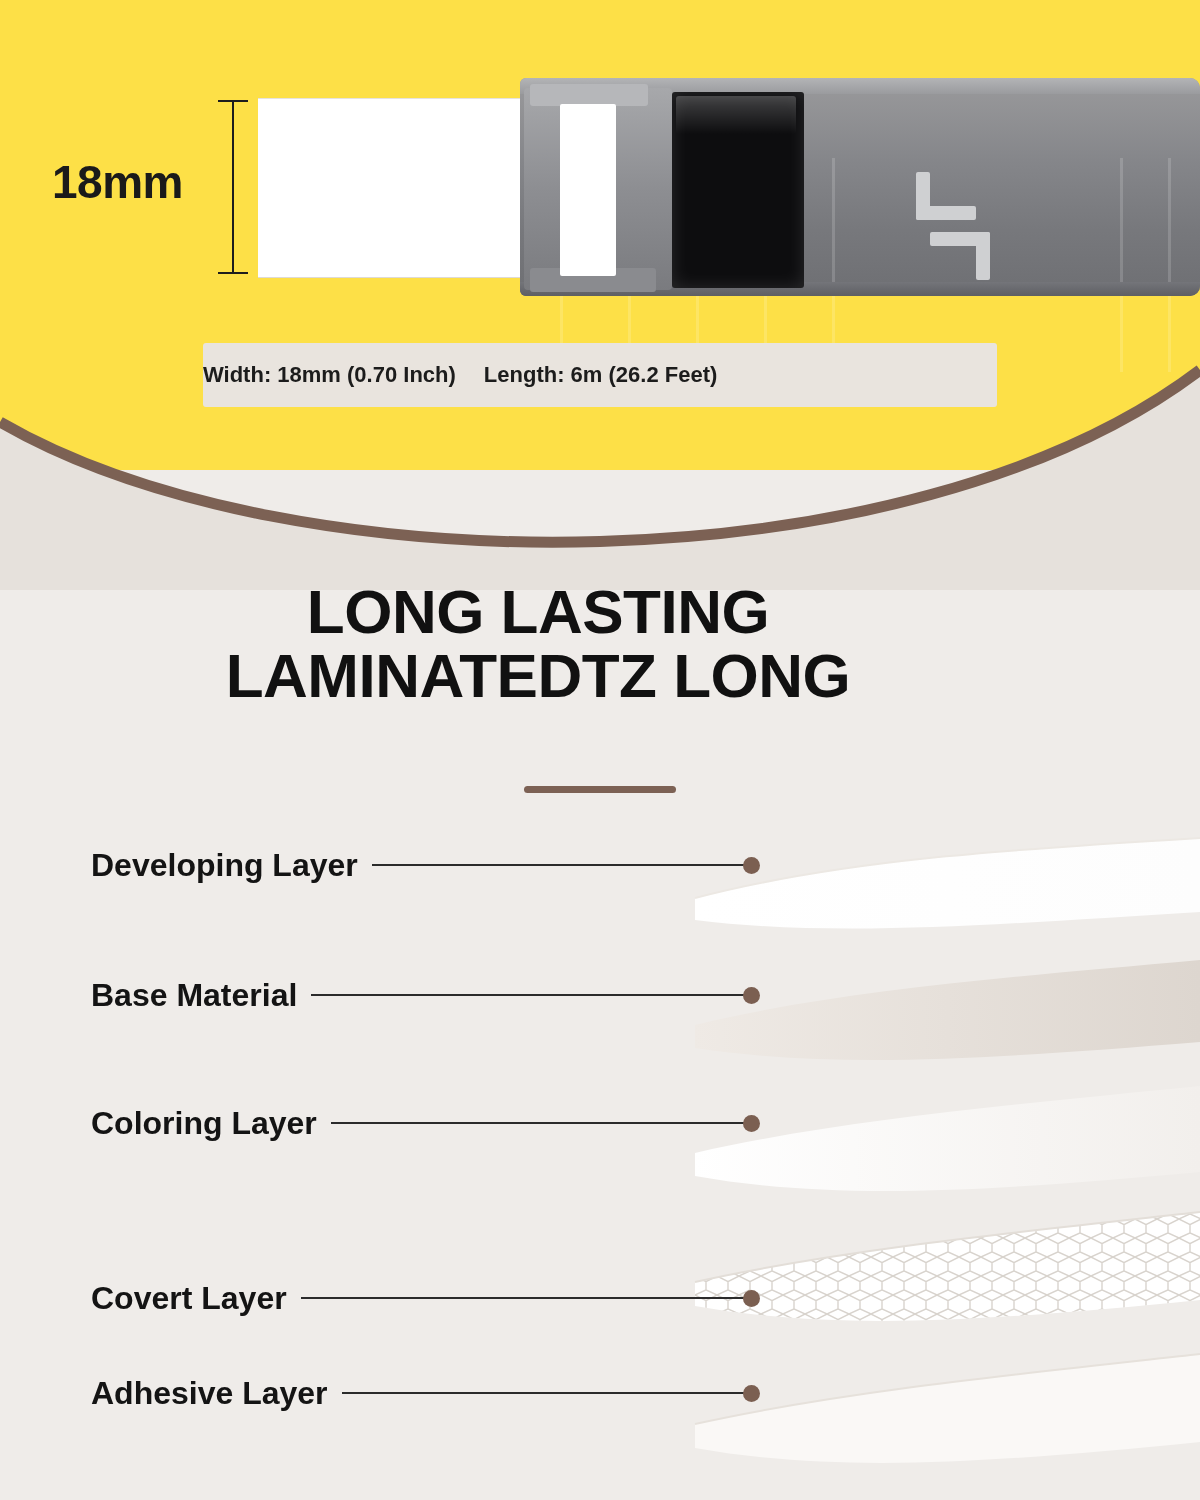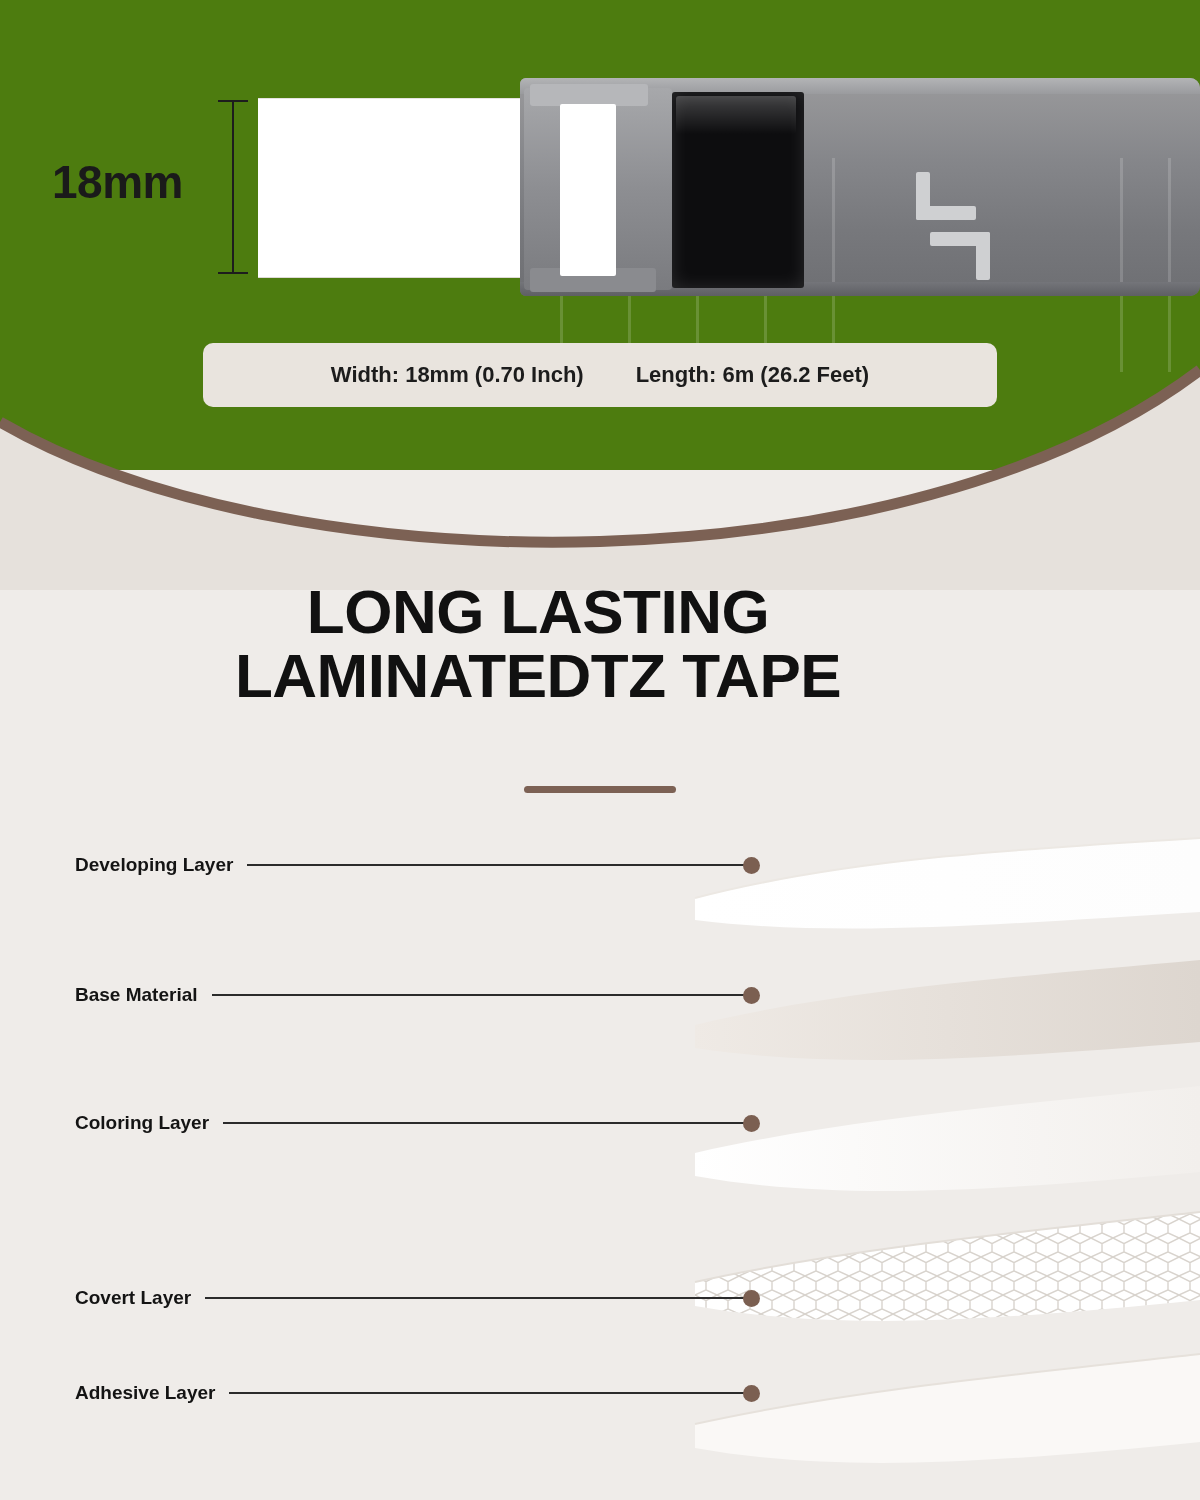--- a/index.html
+++ b/index.html
@@ -14,21 +14,21 @@
     overflow: hidden;
     position: relative;
   }
 
   
   .top-section {
     position: absolute;
     left: 0; top: 0;
     width: 1200px;
     height: 470px;
-    background: #4d7c0f;
+    background: #fde047;
     overflow: hidden;
   }
 
   
   .cartridge-wrap {
     position: absolute;
     left: 0; top: 0;
     width: 1200px;
     height: 320px;
   }
@@ -175,25 +175,24 @@
   }
 
   
   .spec-pill {
     position: absolute;
     left: 203px;
     top: 343px;
     width: 794px;
     height: 64px;
     background: #e9e4de;
-    border-radius: 10px;
+    border-radius: 3px;
     display: flex;
     align-items: center;
-    justify-content: center;
-    gap: 52px;
+    gap: 28px;
   }
   .spec-item {
     font-size: 22px;
     font-weight: bold;
     color: #1c1c1c;
   }
 
   
   .divider {
     position: absolute;
@@ -238,25 +237,26 @@
   
   .layer-row {
     position: absolute;
     left: 0;
     width: 760px;
     height: 40px;
     display: flex;
     align-items: center;
   }
   .layer-label {
-    font-size: 19px;
+    font-size: 32px;
     font-weight: bold;
     color: #141414;
     white-space: nowrap;
     padding-left: 75px;
+    margin-left: 16px;
   }
   .layer-leader {
     flex: 1;
     height: 2px;
     background: #2b2b2b;
     margin: 0 0 0 14px;
   }
   .layer-dot {
     width: 17px;
     height: 17px;
@@ -326,21 +326,21 @@
 
 <svg class="divider" viewBox="0 0 1200 260" preserveAspectRatio="none">
   <path d="M0,92 C290,260 910,260 1200,40 L1200,260 L0,260 Z" fill="#e6e1dc"></path>
   <path d="M0,92 C290,260 910,260 1200,40" fill="none" stroke="#7c6154" stroke-width="11"></path>
 </svg>
 
 <div class="bottom-section">
 
   <div class="heading">
     <div>LONG LASTING</div>
-    <div>LAMINATEDTZ TAPE</div>
+    <div>LAMINATEDTZ LONG</div>
   </div>
   <div class="heading-rule"></div>
 
   <svg class="layers-art" viewBox="0 0 560 680" preserveAspectRatio="none">
     <defs>
       <linearGradient id="lgA" x1="0" y1="0" x2="1" y2="0">
         <stop offset="0%" stop-color="#ffffff"></stop>
         <stop offset="100%" stop-color="#fdfdfd"></stop>
       </linearGradient>
       <linearGradient id="lgB" x1="0" y1="0" x2="1" y2="0">

